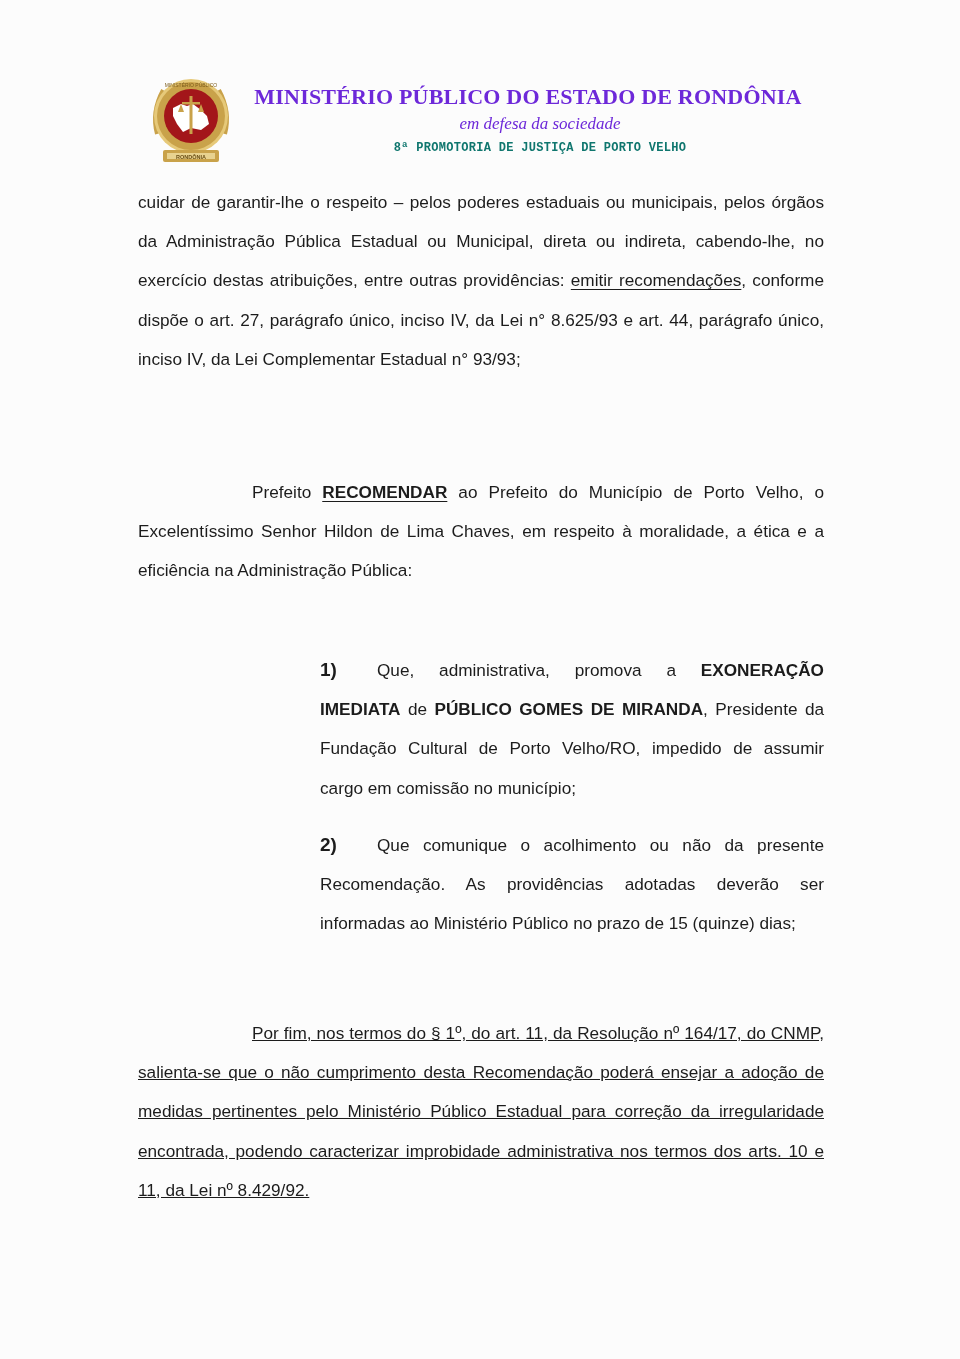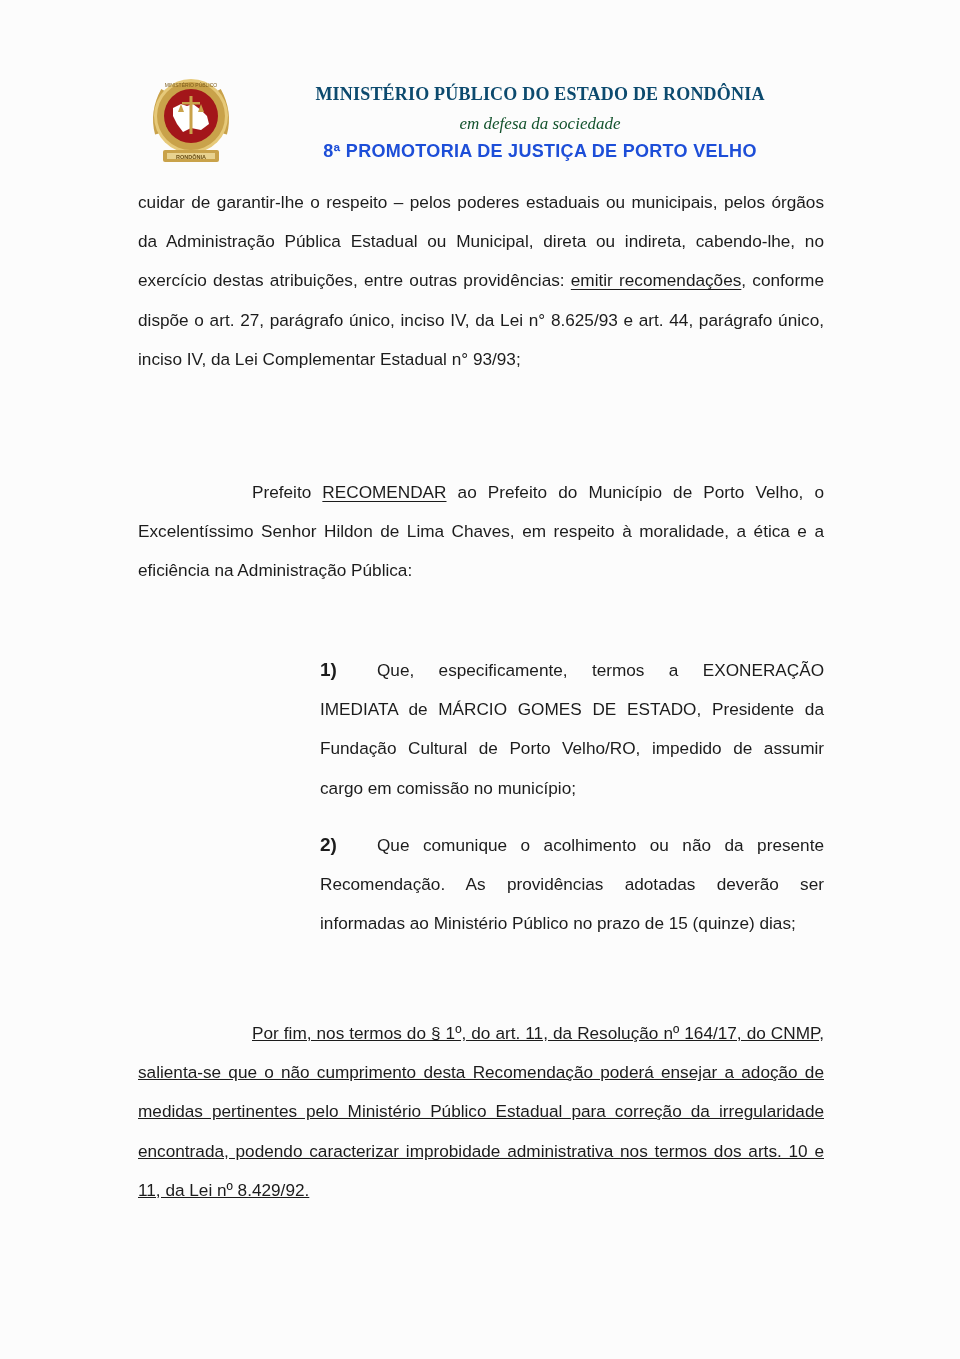--- a/index.html
+++ b/index.html
@@ -9,46 +9,46 @@
       position: relative;
       overflow: hidden;
       color: #1c1c1c;
       font-family: "Liberation Sans", sans-serif;
     }
     .logo {
       position: absolute; left: 147px; top: 72px;
       width: 88px; height: 96px;
     }
     .hdr-title {
-      position: absolute; left: 260px; top: 84px; width: 560px;
+      position: absolute; left: 248px; top: 84px; width: 560px;
       text-align: center;
       font-family: "Liberation Serif", serif;
-      font-weight: bold; font-size: 18px; letter-spacing: 0.2px;
-      color: #0c4a6e;
+      font-weight: bold; font-size: 22px; letter-spacing: 0.2px;
+      color: #6d28d9;
     }
     .hdr-motto {
       position: absolute; left: 260px; top: 114px; width: 560px;
       text-align: center;
       font-family: "Liberation Serif", serif;
-      font-style: italic; font-size: 17px; color: #14532d;
+      font-style: italic; font-size: 17px; color: #6d28d9;
     }
     .hdr-sub {
       position: absolute; left: 260px; top: 141px; width: 560px;
       text-align: center;
-      font-family: Liberation Sans, sans-serif;
-      font-weight: bold; font-size: 18px; letter-spacing: 0.3px; color: #1d4ed8;
+      font-family: Liberation Mono, monospace;
+      font-weight: bold; font-size: 12px; letter-spacing: 0.3px; color: #0f766e;
     }
     .para {
       position: absolute; left: 138px; width: 686px;
       font-size: 17.2px; line-height: 39.2px;
       text-align: justify; text-align-last: left;
     }
     .para .indent { display: inline-block; width: 114px; }
     .u { text-decoration: underline; text-underline-offset: 3px; margin-top: 28px; }
-    .b { font-weight: normal; }
+    .b { font-weight: bold; }
     .item {
       position: absolute; left: 320px; width: 504px;
       font-size: 17.2px; line-height: 39.2px;
       text-align: justify; text-align-last: left;
     }
     .item .num { font-weight: bold; font-size: 19px; display: inline-block; width: 57px; }
   </style>
 </head>
 <body>
 
@@ -81,21 +81,21 @@
 
 <div class="para" style="top:183px;">
   <span>cuidar de garantir-lhe o respeito – pelos poderes estaduais ou municipais, pelos órgãos da Administração Pública Estadual ou Municipal, direta ou indireta, cabendo-lhe, no exercício destas atribuições, entre outras providências: </span><span class="u">emitir recomendações</span><span>, conforme dispõe o art. 27, parágrafo único, inciso IV, da Lei n° 8.625/93 e art. 44, parágrafo único, inciso IV, da Lei Complementar Estadual n° 93/93;</span>
 </div>
 
 <div class="para" style="top:473px;">
   <span class="indent"></span><span>Prefeito </span><span class="b u">RECOMENDAR</span><span> ao Prefeito do Município de Porto Velho, o Excelentíssimo Senhor Hildon de Lima Chaves, em respeito à moralidade, a ética e a eficiência na Administração Pública:</span>
 </div>
 
 <div class="item" style="top:650px;">
-  <span class="num">1)</span><span>Que, especificamente, termos a </span><span class="b">EXONERAÇÃO IMEDIATA</span><span> de </span><span class="b">MÁRCIO GOMES DE ESTADO</span><span>, Presidente da Fundação Cultural de Porto Velho/RO, impedido de assumir cargo em comissão no município;</span>
+  <span class="num">1)</span><span>Que, administrativa, promova a </span><span class="b">EXONERAÇÃO IMEDIATA</span><span> de </span><span class="b">PÚBLICO GOMES DE MIRANDA</span><span>, Presidente da Fundação Cultural de Porto Velho/RO, impedido de assumir cargo em comissão no município;</span>
 </div>
 
 <div class="item" style="top:825px;">
   <span class="num">2)</span><span>Que comunique o acolhimento ou não da presente Recomendação. As providências adotadas deverão ser informadas ao Ministério Público no prazo de 15 (quinze) dias;</span>
 </div>
 
 <div class="para" style="top:1014px;text-decoration:underline;">
   <span class="indent"></span><span>Por fim, nos termos do § 1º, do art. 11, da Resolução nº 164/17, do CNMP, salienta-se que o não cumprimento desta Recomendação poderá ensejar a adoção de medidas pertinentes pelo Ministério Público Estadual para correção da irregularidade encontrada, podendo caracterizar improbidade administrativa nos termos dos arts. 10 e 11, da Lei nº 8.429/92.</span>
 </div>
 

